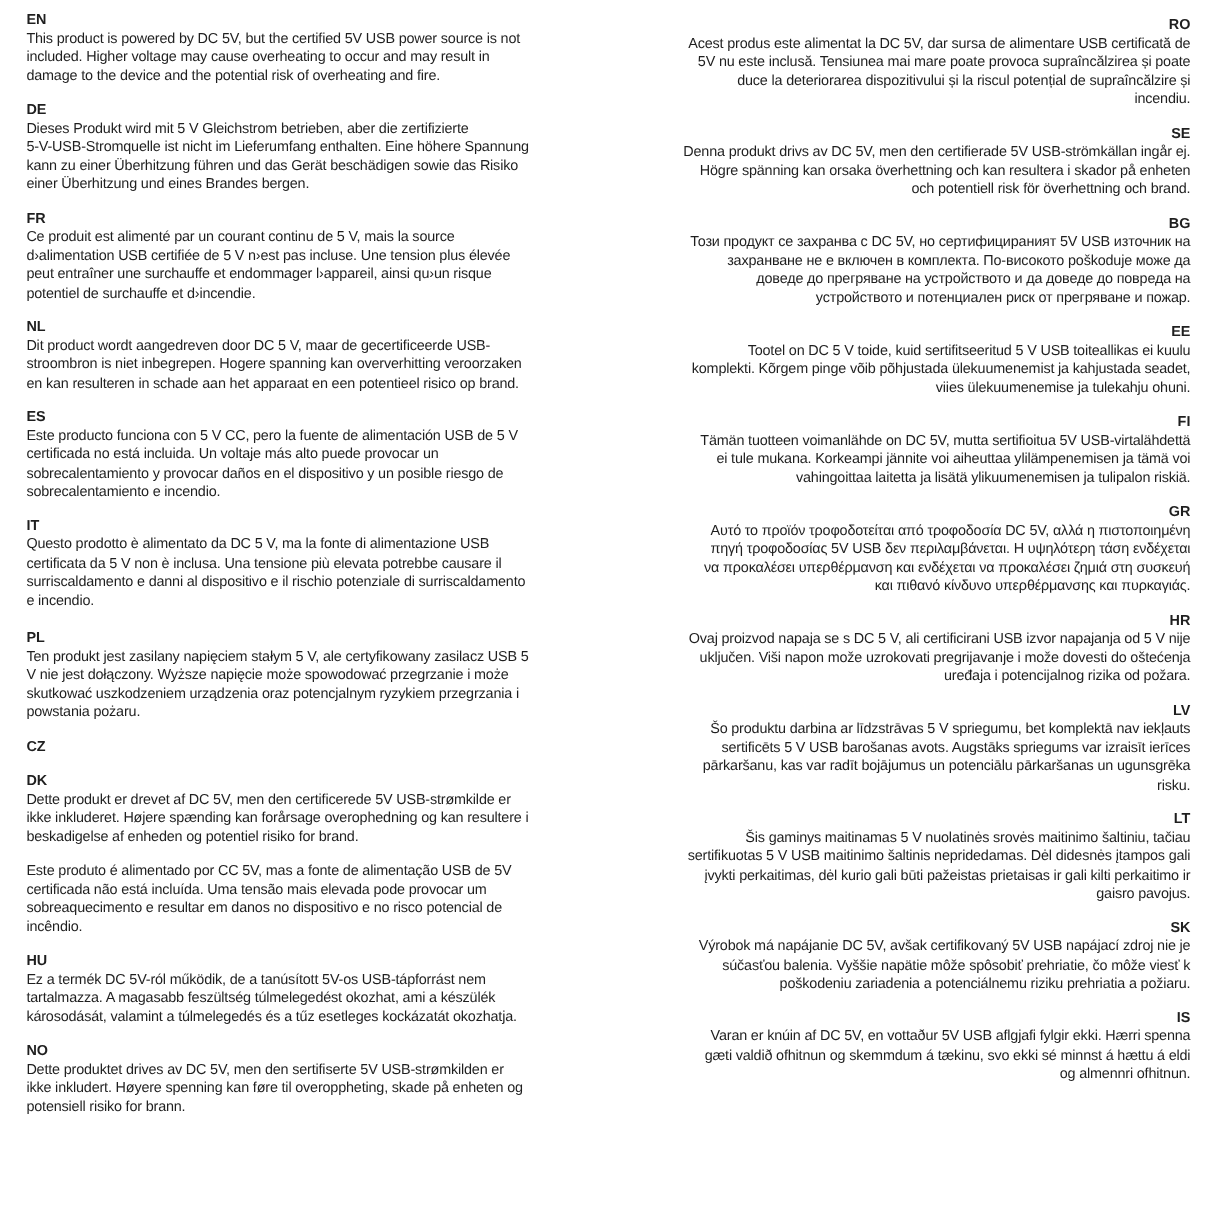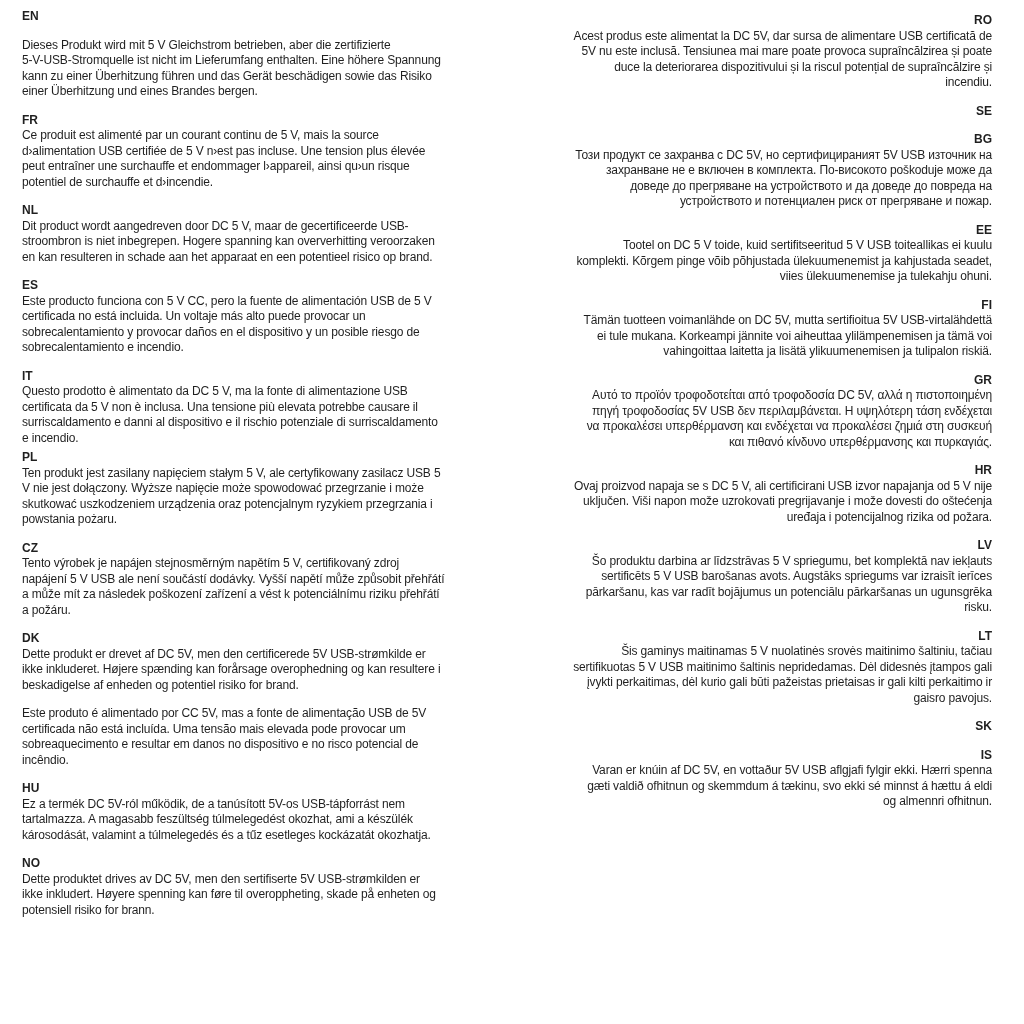--- a/index.html
+++ b/index.html
@@ -27,21 +27,21 @@
     min-width: 0;
   }
   .col-right {
     padding-top: 4px;
     text-align: right;
   }
   .lang-section {
     margin: 0 0 13px 0;
   }
   .lang-section.tight {
-    margin-bottom: 4px;
+    margin-bottom: 16px;
   }
   .lang-code {
     margin: 0;
     font-size: 12px;
     line-height: 15.5px;
     font-weight: 600;
     letter-spacing: 0;
   }
   .lang-text {
     margin: 0;
@@ -52,22 +52,26 @@
   }
 </style>
 </head>
 <body>
 
 <div class="page">
 
   <div class="col col-left">
     <section class="lang-section">
       <h2 class="lang-code">EN</h2>
-    </section>
-    <section class="lang-section">
+      <p class="lang-text">This product is powered by DC 5V, but the certified 5V USB power source is not
+included. Higher voltage may cause overheating to occur and may result in
+damage to the device and the potential risk of overheating and fire.</p>
+    </section>
+    <section class="lang-section">
+      <h2 class="lang-code">DE</h2>
       <p class="lang-text">Dieses Produkt wird mit 5 V Gleichstrom betrieben, aber die zertifizierte
 5-V-USB-Stromquelle ist nicht im Lieferumfang enthalten. Eine höhere Spannung
 kann zu einer Überhitzung führen und das Gerät beschädigen sowie das Risiko
 einer Überhitzung und eines Brandes bergen.</p>
     </section>
     <section class="lang-section">
       <h2 class="lang-code">FR</h2>
       <p class="lang-text">Ce produit est alimenté par un courant continu de 5 V, mais la source
 d›alimentation USB certifiée de 5 V n›est pas incluse. Une tension plus élevée
 peut entraîner une surchauffe et endommager l›appareil, ainsi qu›un risque
@@ -95,24 +99,20 @@
     </section>
     <section class="lang-section">
       <h2 class="lang-code">PL</h2>
       <p class="lang-text">Ten produkt jest zasilany napięciem stałym 5 V, ale certyfikowany zasilacz USB 5
 V nie jest dołączony. Wyższe napięcie może spowodować przegrzanie i może
 skutkować uszkodzeniem urządzenia oraz potencjalnym ryzykiem przegrzania i
 powstania pożaru.</p>
     </section>
     <section class="lang-section">
       <h2 class="lang-code">CZ</h2>
-      <p class="lang-text">Tento výrobek je napájen stejnosměrným napětím 5 V, certifikovaný zdroj
-napájení 5 V USB ale není součástí dodávky. Vyšší napětí může způsobit přehřátí
-a může mít za následek poškození zařízení a vést k potenciálnímu riziku přehřátí
-a požáru.</p>
     </section>
     <section class="lang-section">
       <h2 class="lang-code">DK</h2>
       <p class="lang-text">Dette produkt er drevet af DC 5V, men den certificerede 5V USB-strømkilde er
 ikke inkluderet. Højere spænding kan forårsage overophedning og kan resultere i
 beskadigelse af enheden og potentiel risiko for brand.</p>
     </section>
     <section class="lang-section">
       <p class="lang-text">Este produto é alimentado por CC 5V, mas a fonte de alimentação USB de 5V
 certificada não está incluída. Uma tensão mais elevada pode provocar um
@@ -136,20 +136,23 @@
   <div class="col col-right">
     <section class="lang-section">
       <h2 class="lang-code">RO</h2>
       <p class="lang-text">Acest produs este alimentat la DC 5V, dar sursa de alimentare USB certificată de
 5V nu este inclusă. Tensiunea mai mare poate provoca supraîncălzirea și poate
 duce la deteriorarea dispozitivului și la riscul potențial de supraîncălzire și
 incendiu.</p>
     </section>
     <section class="lang-section">
       <h2 class="lang-code">SE</h2>
+      <p class="lang-text">Denna produkt drivs av DC 5V, men den certifierade 5V USB-strömkällan ingår ej.
+Högre spänning kan orsaka överhettning och kan resultera i skador på enheten
+och potentiell risk för överhettning och brand.</p>
     </section>
     <section class="lang-section">
       <h2 class="lang-code">BG</h2>
       <p class="lang-text">Този продукт се захранва с DC 5V, но сертифицираният 5V USB източник на
 захранване не е включен в комплекта. По-високото poškoduje може да
 доведе до прегряване на устройството и да доведе до повреда на
 устройството и потенциален риск от прегряване и пожар.</p>
     </section>
     <section class="lang-section">
       <h2 class="lang-code">EE</h2>
@@ -185,20 +188,23 @@
     </section>
     <section class="lang-section">
       <h2 class="lang-code">LT</h2>
       <p class="lang-text">Šis gaminys maitinamas 5 V nuolatinės srovės maitinimo šaltiniu, tačiau
 sertifikuotas 5 V USB maitinimo šaltinis nepridedamas. Dėl didesnės įtampos gali
 įvykti perkaitimas, dėl kurio gali būti pažeistas prietaisas ir gali kilti perkaitimo ir
 gaisro pavojus.</p>
     </section>
     <section class="lang-section">
       <h2 class="lang-code">SK</h2>
+      <p class="lang-text">Výrobok má napájanie DC 5V, avšak certifikovaný 5V USB napájací zdroj nie je
+súčasťou balenia. Vyššie napätie môže spôsobiť prehriatie, čo môže viesť k
+poškodeniu zariadenia a potenciálnemu riziku prehriatia a požiaru.</p>
     </section>
     <section class="lang-section">
       <h2 class="lang-code">IS</h2>
       <p class="lang-text">Varan er knúin af DC 5V, en vottaður 5V USB aflgjafi fylgir ekki. Hærri spenna
 gæti valdið ofhitnun og skemmdum á tækinu, svo ekki sé minnst á hættu á eldi
 og almennri ofhitnun.</p>
     </section>
   </div>
 
 </div>

